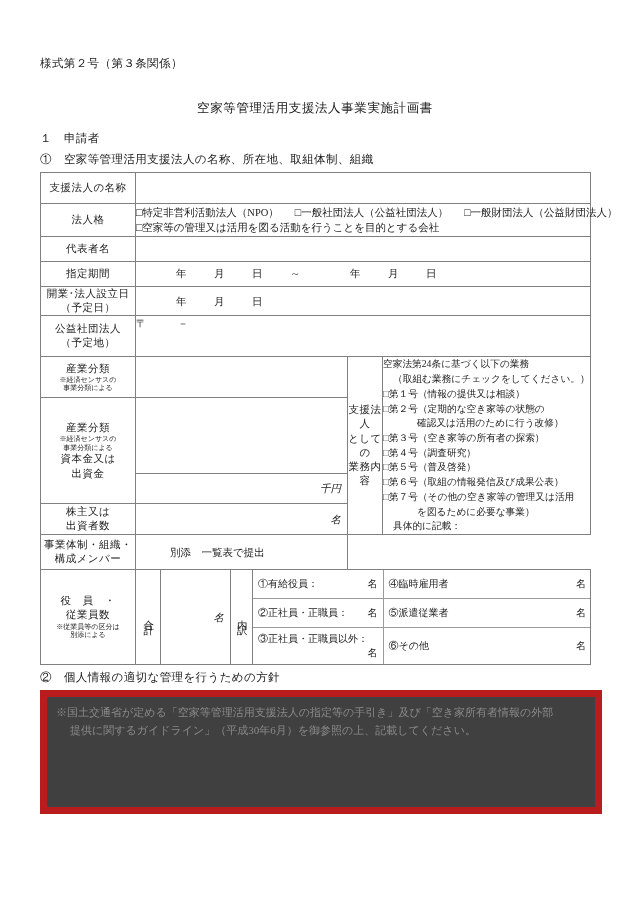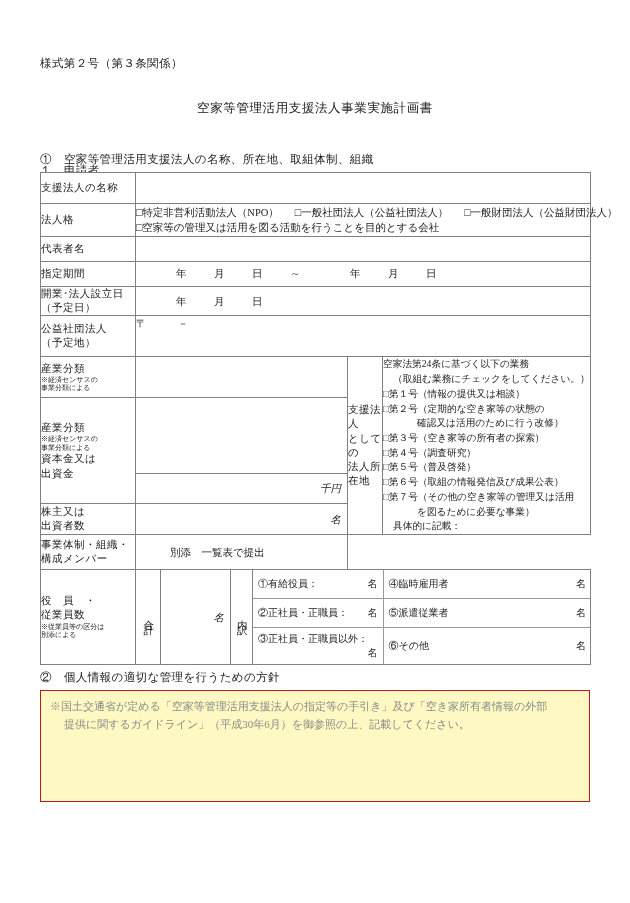--- a/index.html
+++ b/index.html
@@ -38,21 +38,20 @@
     text-align: center;
     font-size: 12.5px;
     letter-spacing: .6px;
   }
   .sec-1 {
     position: absolute;
     left: 40px; top: 131px;
     font-size: 11.5px;
     letter-spacing: .4px;
     white-space: nowrap;
-    margin-top: 32px;
   }
   .sec-1 .num { margin-right: 12px; }
   .sub-1 {
     position: absolute;
     left: 40px; top: 152px;
     font-size: 11.5px;
     letter-spacing: .4px;
     white-space: nowrap;
   }
   .sub-1 .num { margin-right: 12px; }
@@ -75,21 +74,21 @@
     font-size: 10.5px;
   }
   table.form td {
     border: 1px solid #808080;
     padding: 0;
     vertical-align: middle;
     background: #ffffff;
   }
   td.lbl {
     background: #e8e8e8;
-    text-align: left;
+    text-align: center;
     line-height: 1.35;
     padding: 3px 2px;
     font-size: 10.5px;
     margin-left: 48px;
   }
   td.lbl .big {
     font-size: 10.5px;
     letter-spacing: .5px;
     display: block;
   }
@@ -171,22 +170,22 @@
   table.inner tr:last-child td { border-bottom: 0; }
   table.inner td.sep { border-left: 1px solid #9a9a9a; }
   .emp-name { float: right; }
 
   
   .freebox {
     position: absolute;
     left: 40px; top: 690px;
     width: 548px;
     height: 110px;
-    border: 1px solid #b91c1c;
-    background: #fef9c3;
+    border: 7px solid #b91c1c;
+    background: #404040;
   }
   .freebox .note {
     color: #8a8a8a;
     font-size: 11px;
     line-height: 1.62;
     padding: 7px 9px 0 9px;
   }
   .freebox .note .l2 { padding-left: 14px; display: block; }
 </style>
 </head>
@@ -283,21 +282,21 @@
     <tr>
       <td class="lbl" style="height:40px">
         <span class="big">産業分類</span>
         <span class="small">※経済センサスの</span>
         <span class="small">事業分類による</span>
       </td>
       <td class="val" colspan="4"></td>
       <td class="lbl" rowspan="4">
         <span class="big">支援法人</span>
         <span class="big">としての</span>
-        <span class="big">法人所在地</span>
+        <span class="big">業務内容</span>
       </td>
       <td class="biz" rowspan="4">
         <div class="ln">空家法第24条に基づく以下の業務</div>
         <div class="ln indent2">（取組む業務にチェックをしてください。）</div>
         <div class="ln">□第１号（情報の提供又は相談）</div>
         <div class="ln">□第２号（定期的な空き家等の状態の</div>
         <div class="ln indent">確認又は活用のために行う改修）</div>
         <div class="ln">□第３号（空き家等の所有者の探索）</div>
         <div class="ln">□第４号（調査研究）</div>
         <div class="ln">□第５号（普及啓発）</div>

